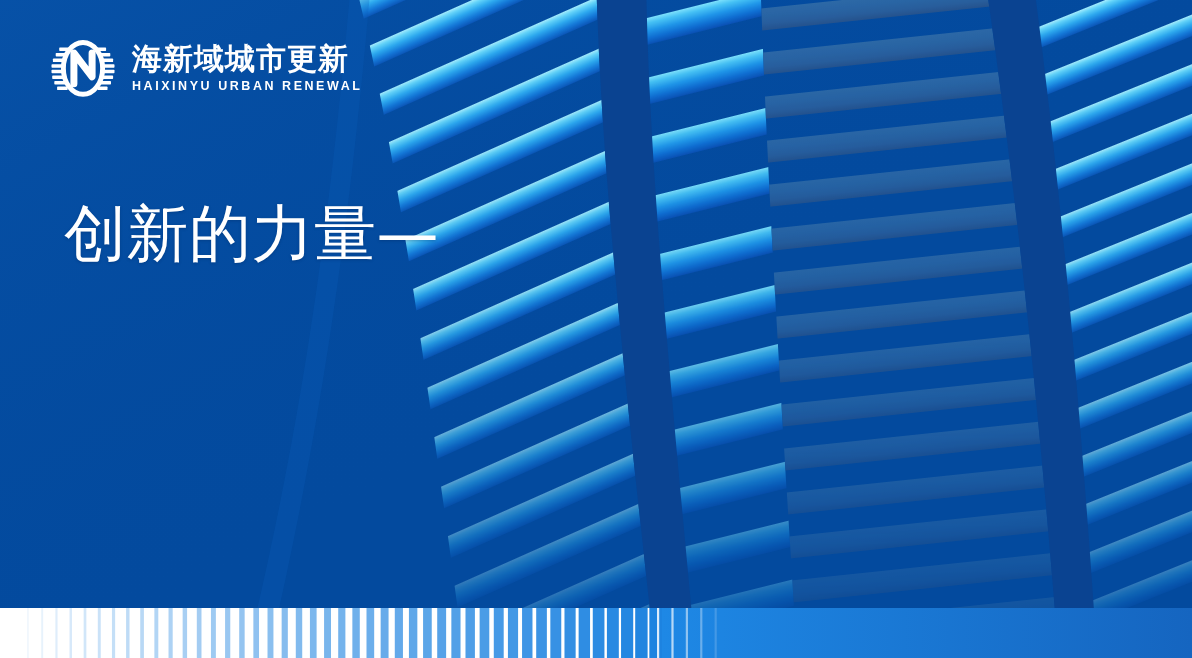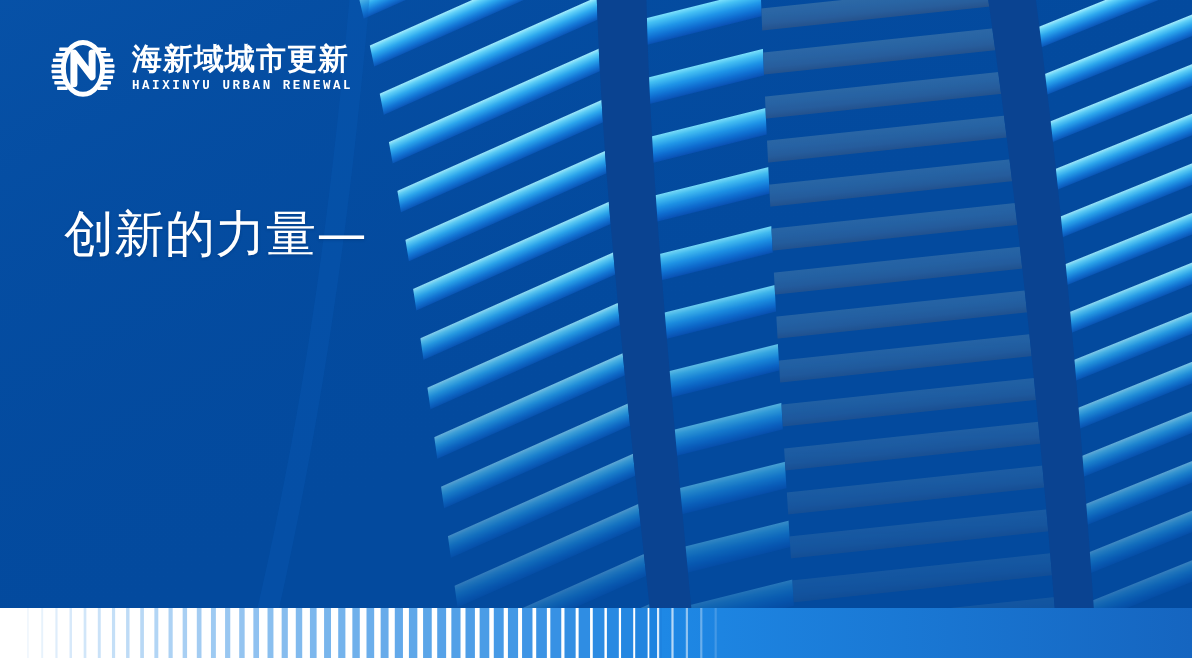--- a/index.html
+++ b/index.html
@@ -60,33 +60,32 @@
     white-space: nowrap;
     font-family: "DejaVu Sans", "Liberation Sans", sans-serif;
   }
   .logo-en {
     color: #ffffff;
     font-size: 12.5px;
     font-weight: 700;
     letter-spacing: 2.55px;
     margin-top: 5px;
     white-space: nowrap;
-    font-family: Liberation Mono, monospace;
   }
 
   
   #headline {
     position: absolute;
     left: 64px;
     top: 196px;
     z-index: 20;
   }
   .headline-line {
     color: #ffffff;
-    font-size: 50px;
+    font-size: 62px;
     line-height: 76px;
     font-weight: 400;
     letter-spacing: 0.5px;
     white-space: nowrap;
     font-family: "DejaVu Sans", "Liberation Sans", sans-serif;
     text-shadow: 0 1px 3px rgba(0, 32, 80, 0.30);
   }
 
   
   #bottom-bar {

